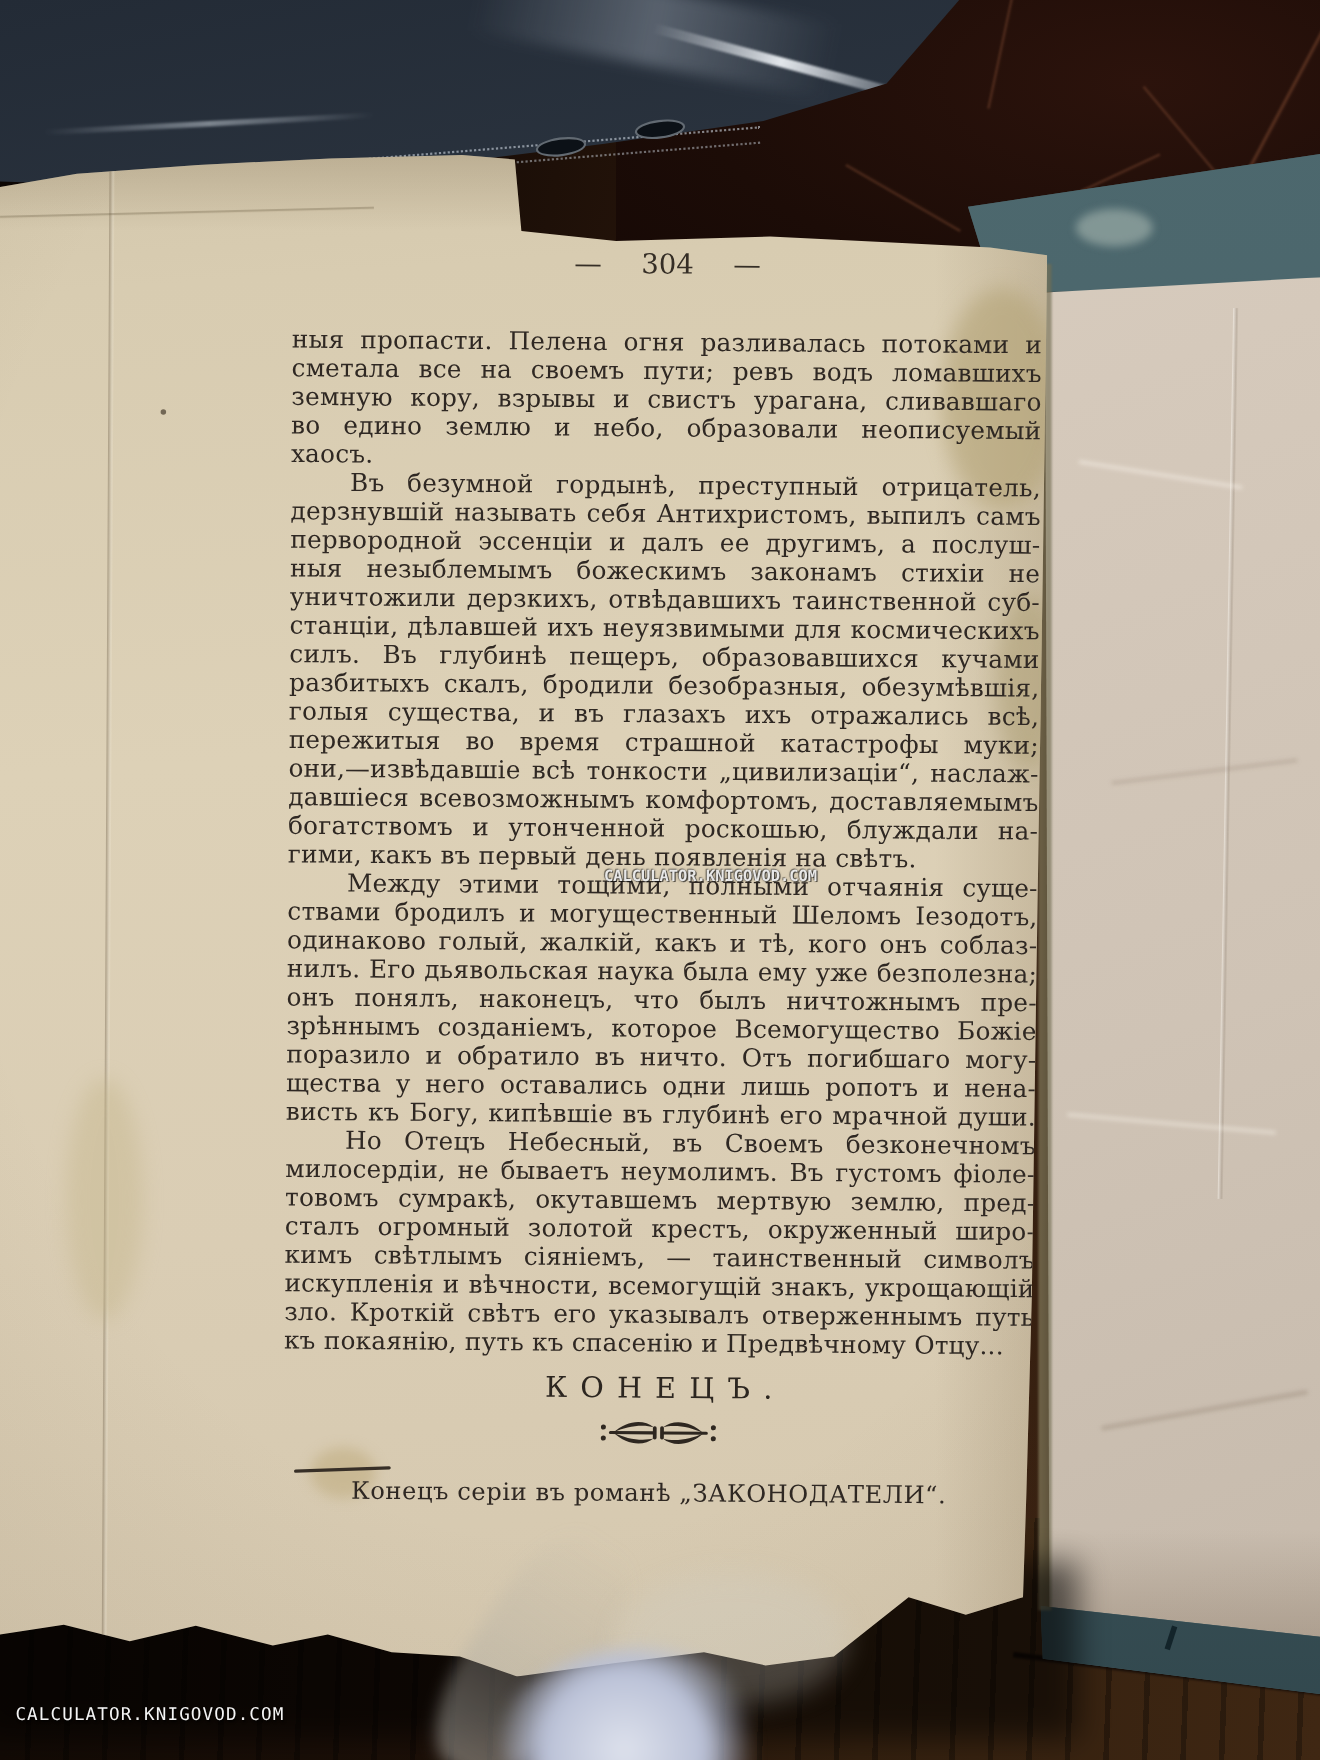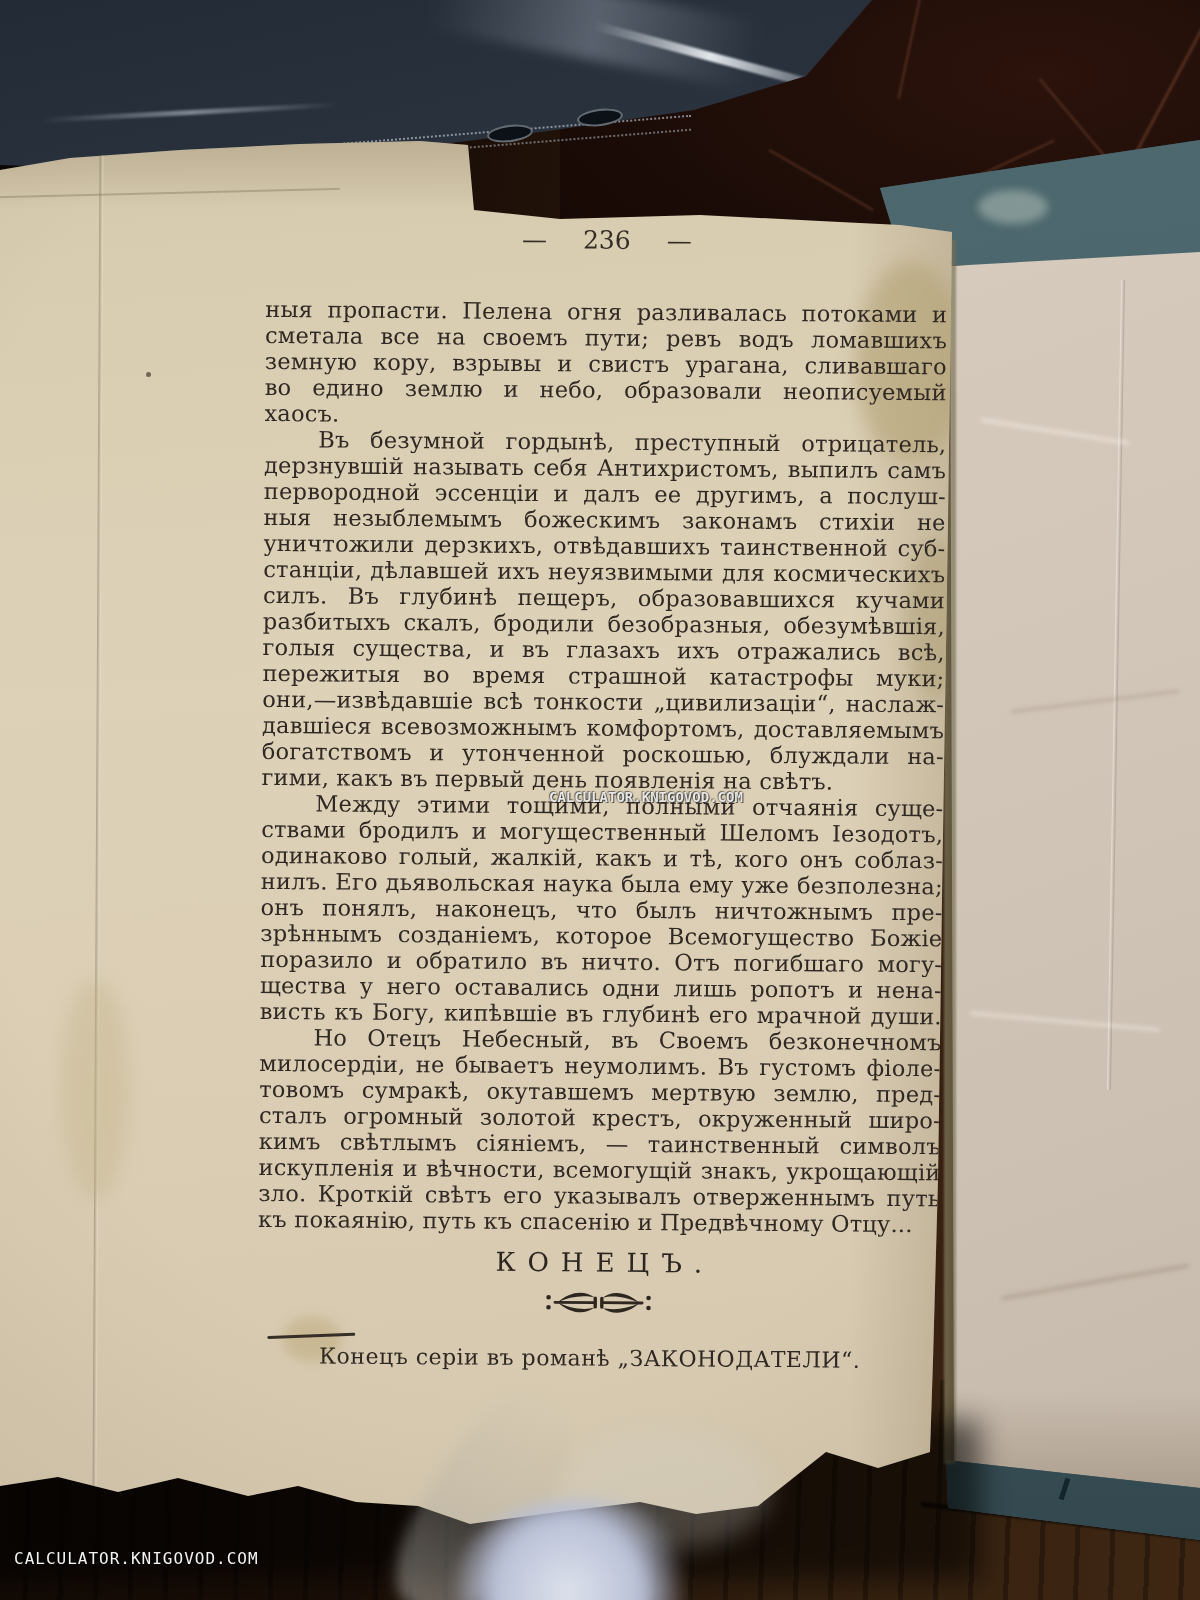--- a/index.html
+++ b/index.html
@@ -177,21 +177,21 @@
     <div class="flap-line"></div>
     <div class="stain st1"></div>
     <div class="stain st2"></div>
     <div class="stain st3"></div>
     <div class="stain st4"></div>
     <div class="speck"></div>
 
     <div class="textblock">
       <div class="pagenum">
         <span>—</span>
-        <span>236</span>
+        <span>304</span>
         <span>—</span>
       </div>
 
       <div>
           <div class="line">ныя пропасти. Пелена огня разливалась потоками и</div>
           <div class="line">сметала все на своемъ пути; ревъ водъ ломавшихъ</div>
           <div class="line">земную кору, взрывы и свистъ урагана, сливавшаго</div>
           <div class="line">во едино землю и небо, образовали неописуемый</div>
           <div class="line last">хаосъ.</div>
           <div class="line indent">Въ безумной гордынѣ, преступный отрицатель,</div>

